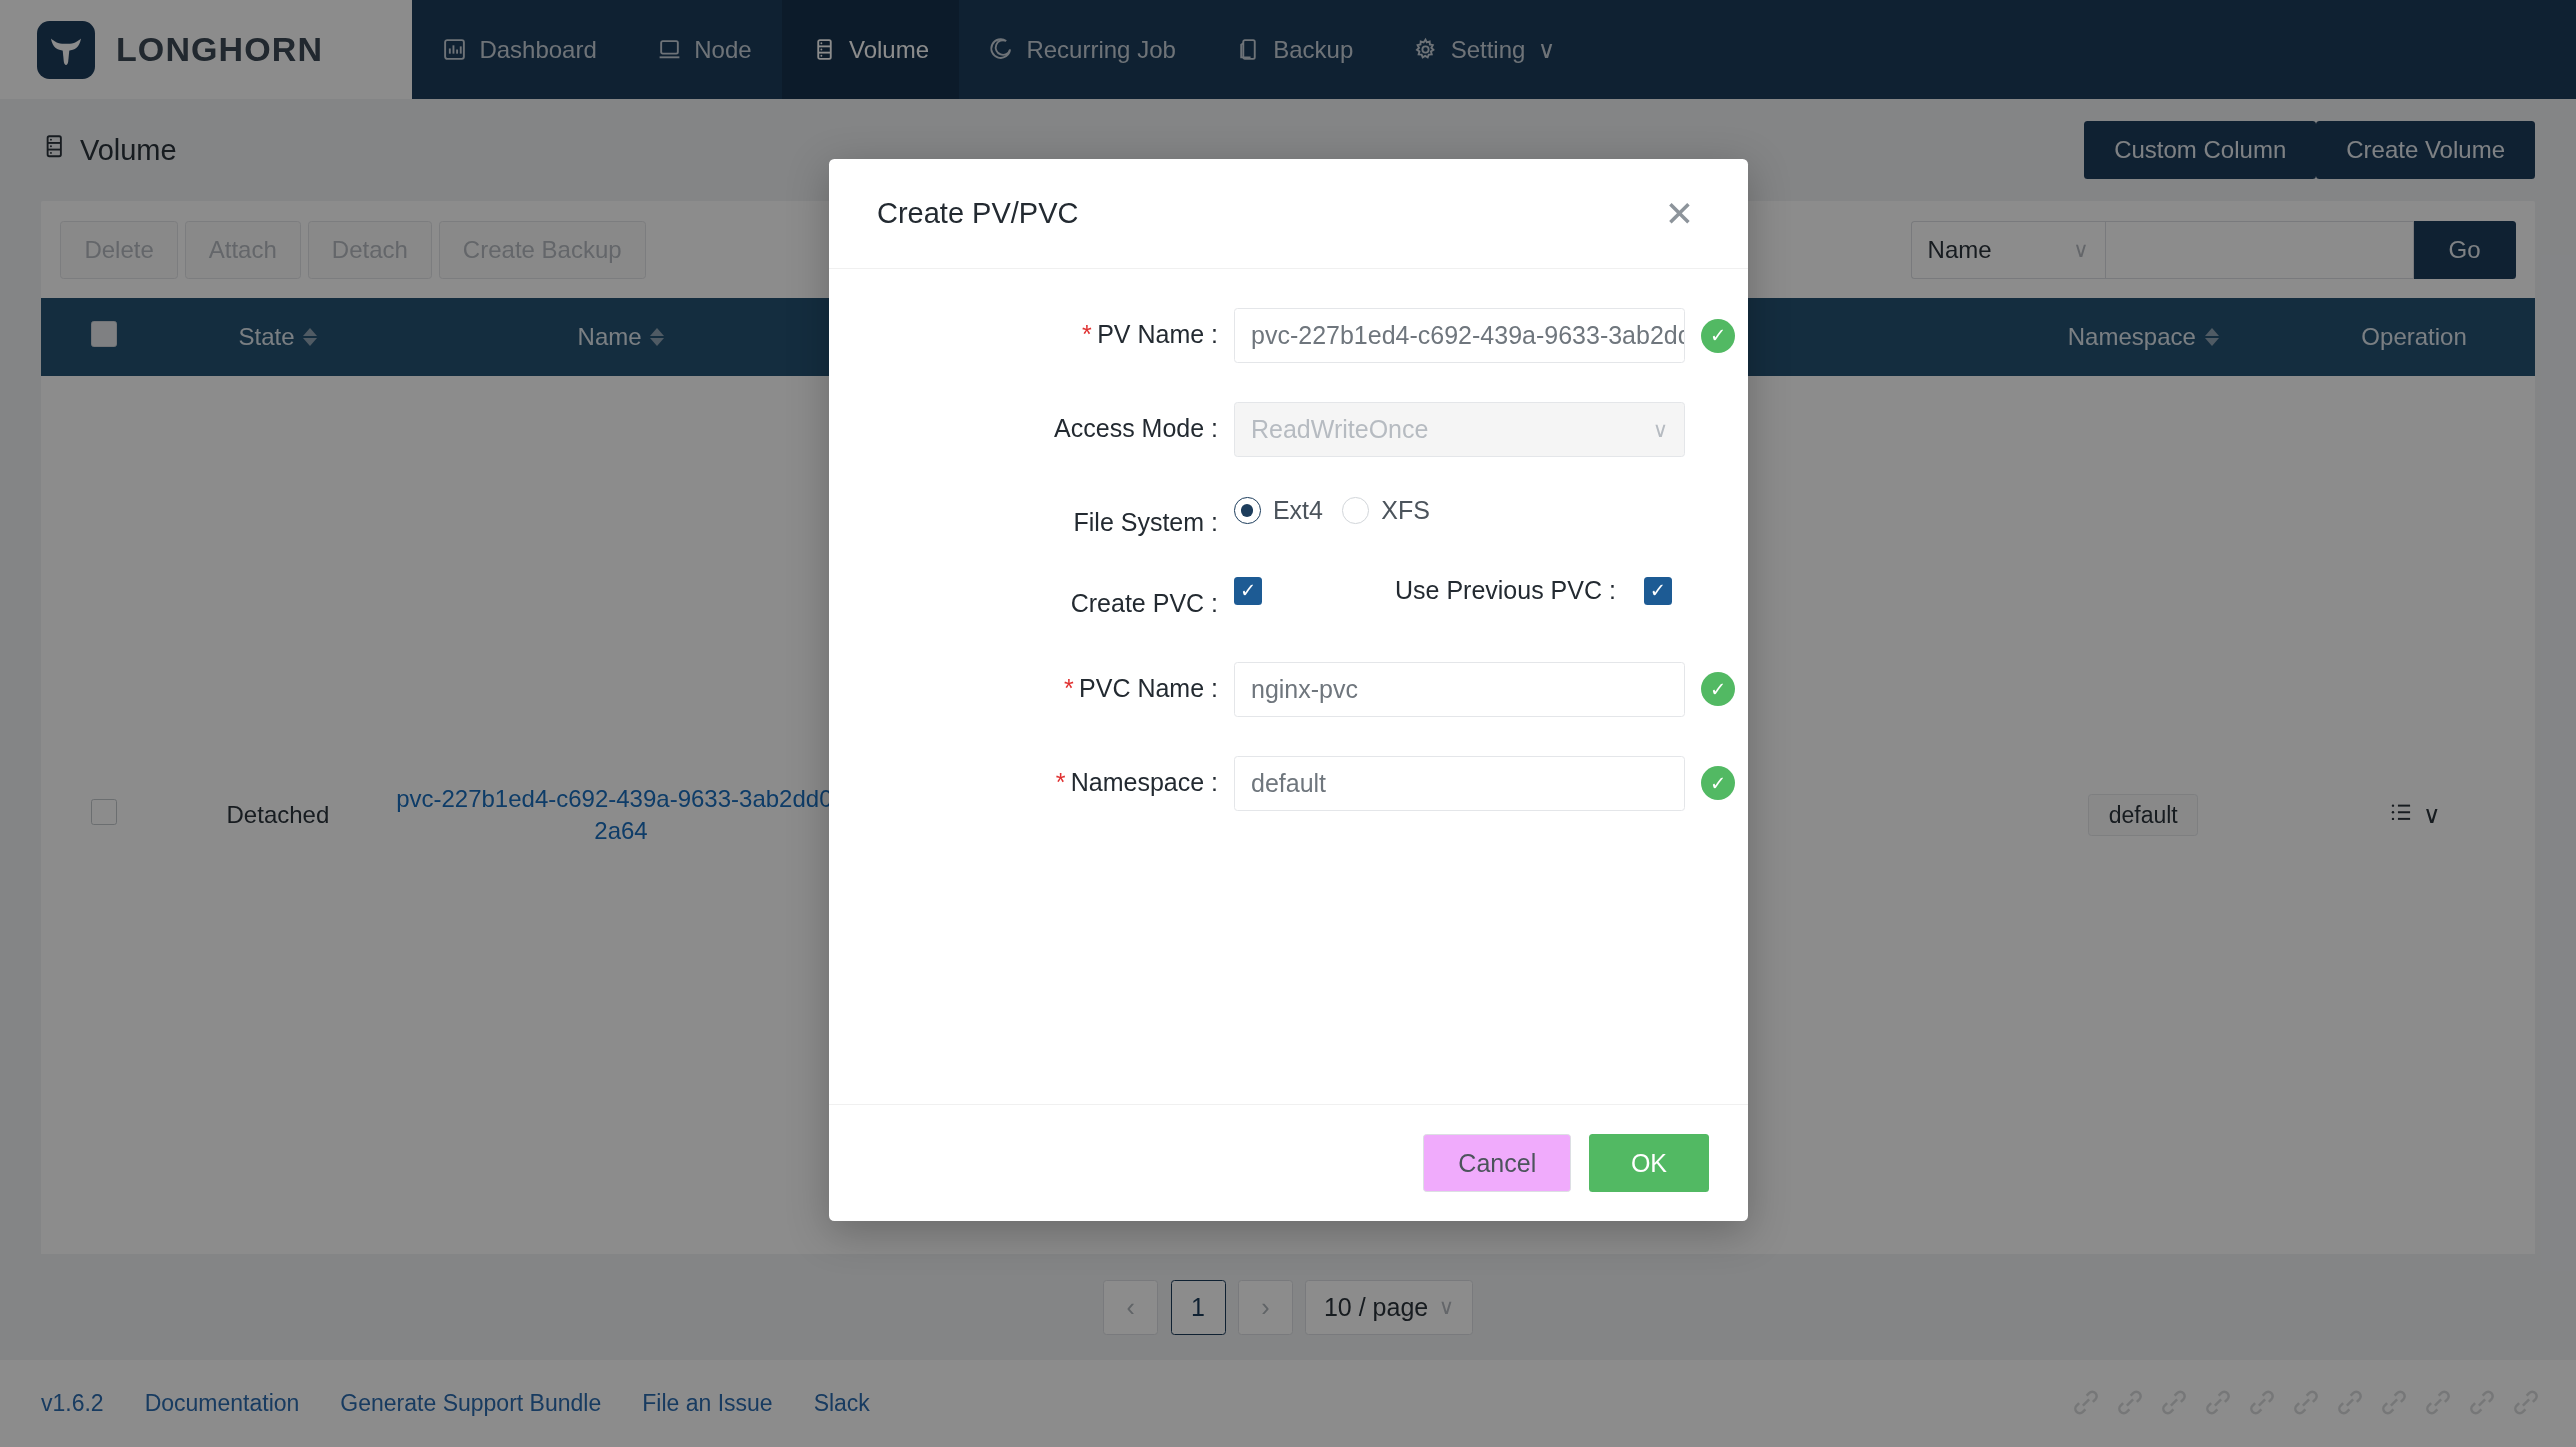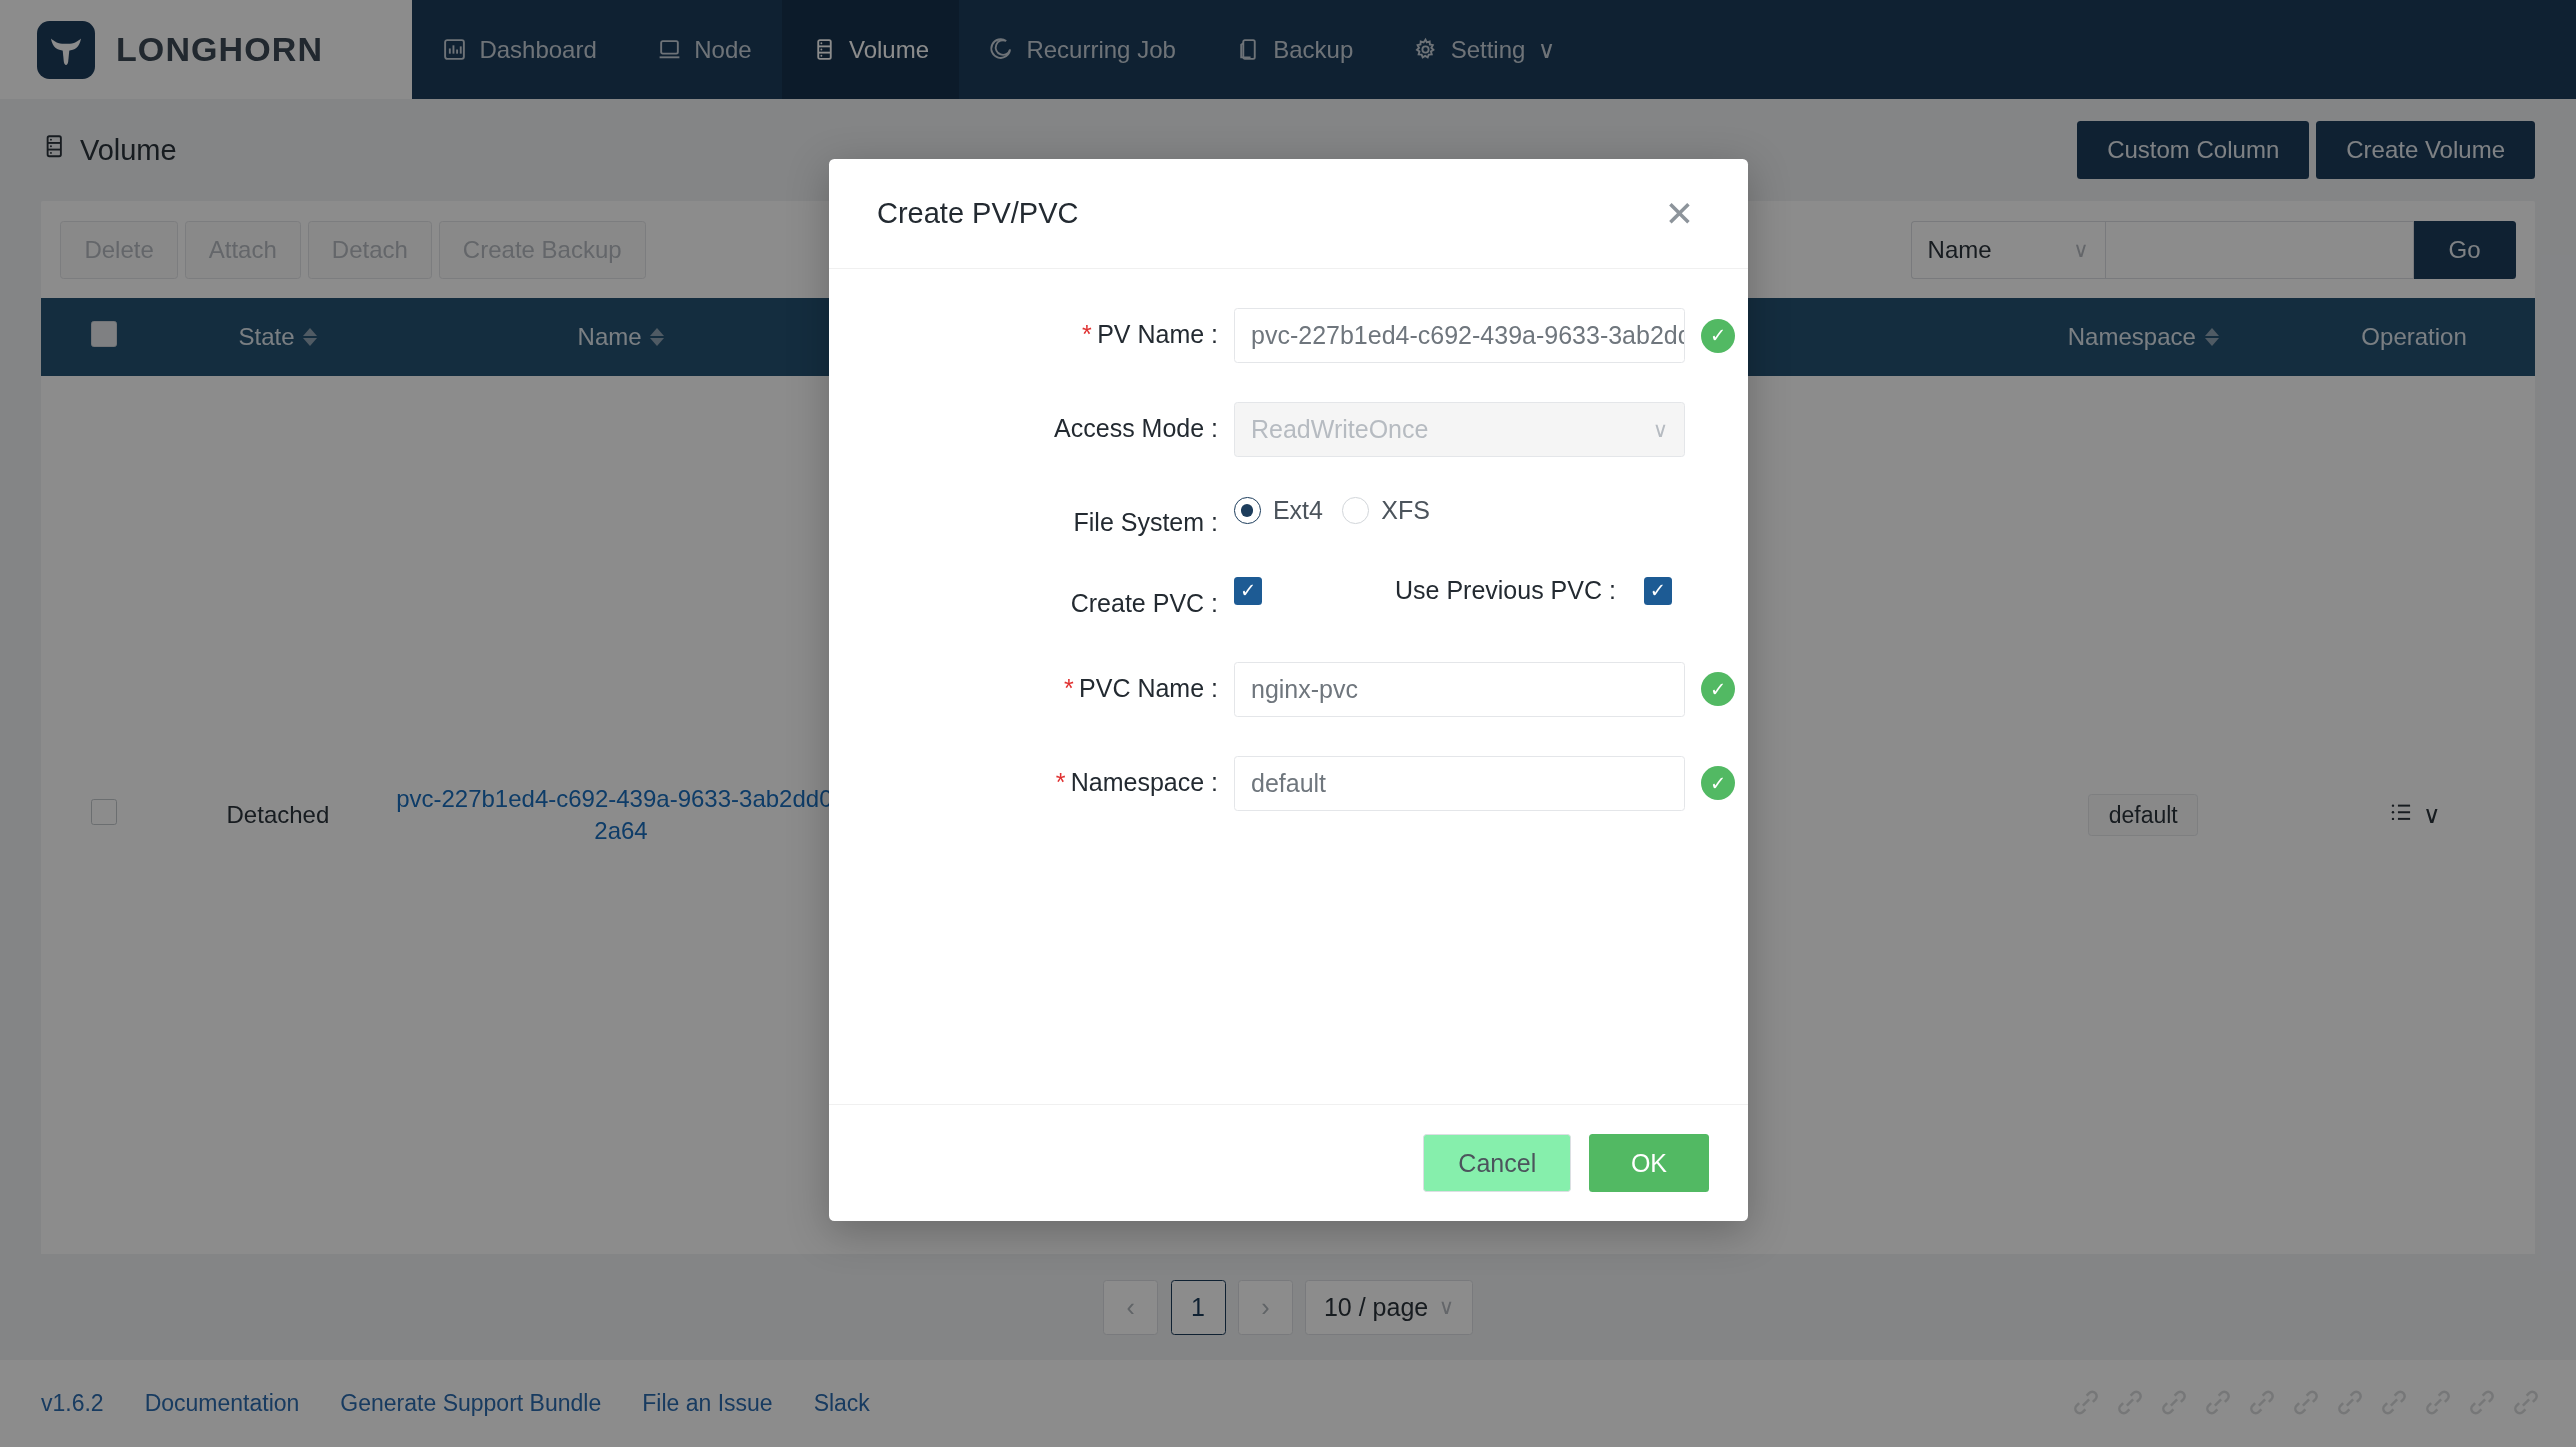--- a/index.html
+++ b/index.html
@@ -79,21 +79,21 @@
     height: 102px;
     flex: 0 0 102px;
     display: flex;
     align-items: center;
     justify-content: space-between;
   }
   .page-title {
     display: flex; align-items: center; gap: 12.4px;
     font-size: 29px; color: #2b333b;
   }
-  .head-actions { display: flex; gap: 7px; }
+  .head-actions { display: flex; }
   .btn-primary {
     background: #1d3d5c;
     color: #e6ebf0;
     border: none;
     font-size: 24px;
     padding: 0 30px;
     height: 58px;
     border-radius: 3.5px;
     cursor: pointer;
     font-family: "Liberation Sans", sans-serif;
@@ -339,21 +339,21 @@
     color: #fff; font-size: 19.4px; cursor: pointer;
   }
   .inline-row { display: flex; align-items: center; }
   .modal-foot {
     height: 117px; flex: 0 0 117px;
     border-top: 0.9px solid #f0f0f0;
     display: flex; align-items: center; justify-content: flex-end;
     gap: 17.7px; padding: 0 39px;
   }
   .btn-cancel {
-    background: #86efac; border: 0.9px solid #dcdfe3; color: #4c545c;
+    background: #f0abfc; border: 0.9px solid #dcdfe3; color: #4c545c;
     font-size: 25px; height: 58px; padding: 0 34px; border-radius: 3.5px;
     cursor: pointer; font-family: "Liberation Sans", sans-serif;
   }
   .btn-ok {
     background: #52b963; border: none; color: #fff;
     font-size: 25px; height: 58px; padding: 0 42px; border-radius: 3.5px;
     cursor: pointer; font-family: Liberation Sans, sans-serif;
   }
 </style>
 </head>

